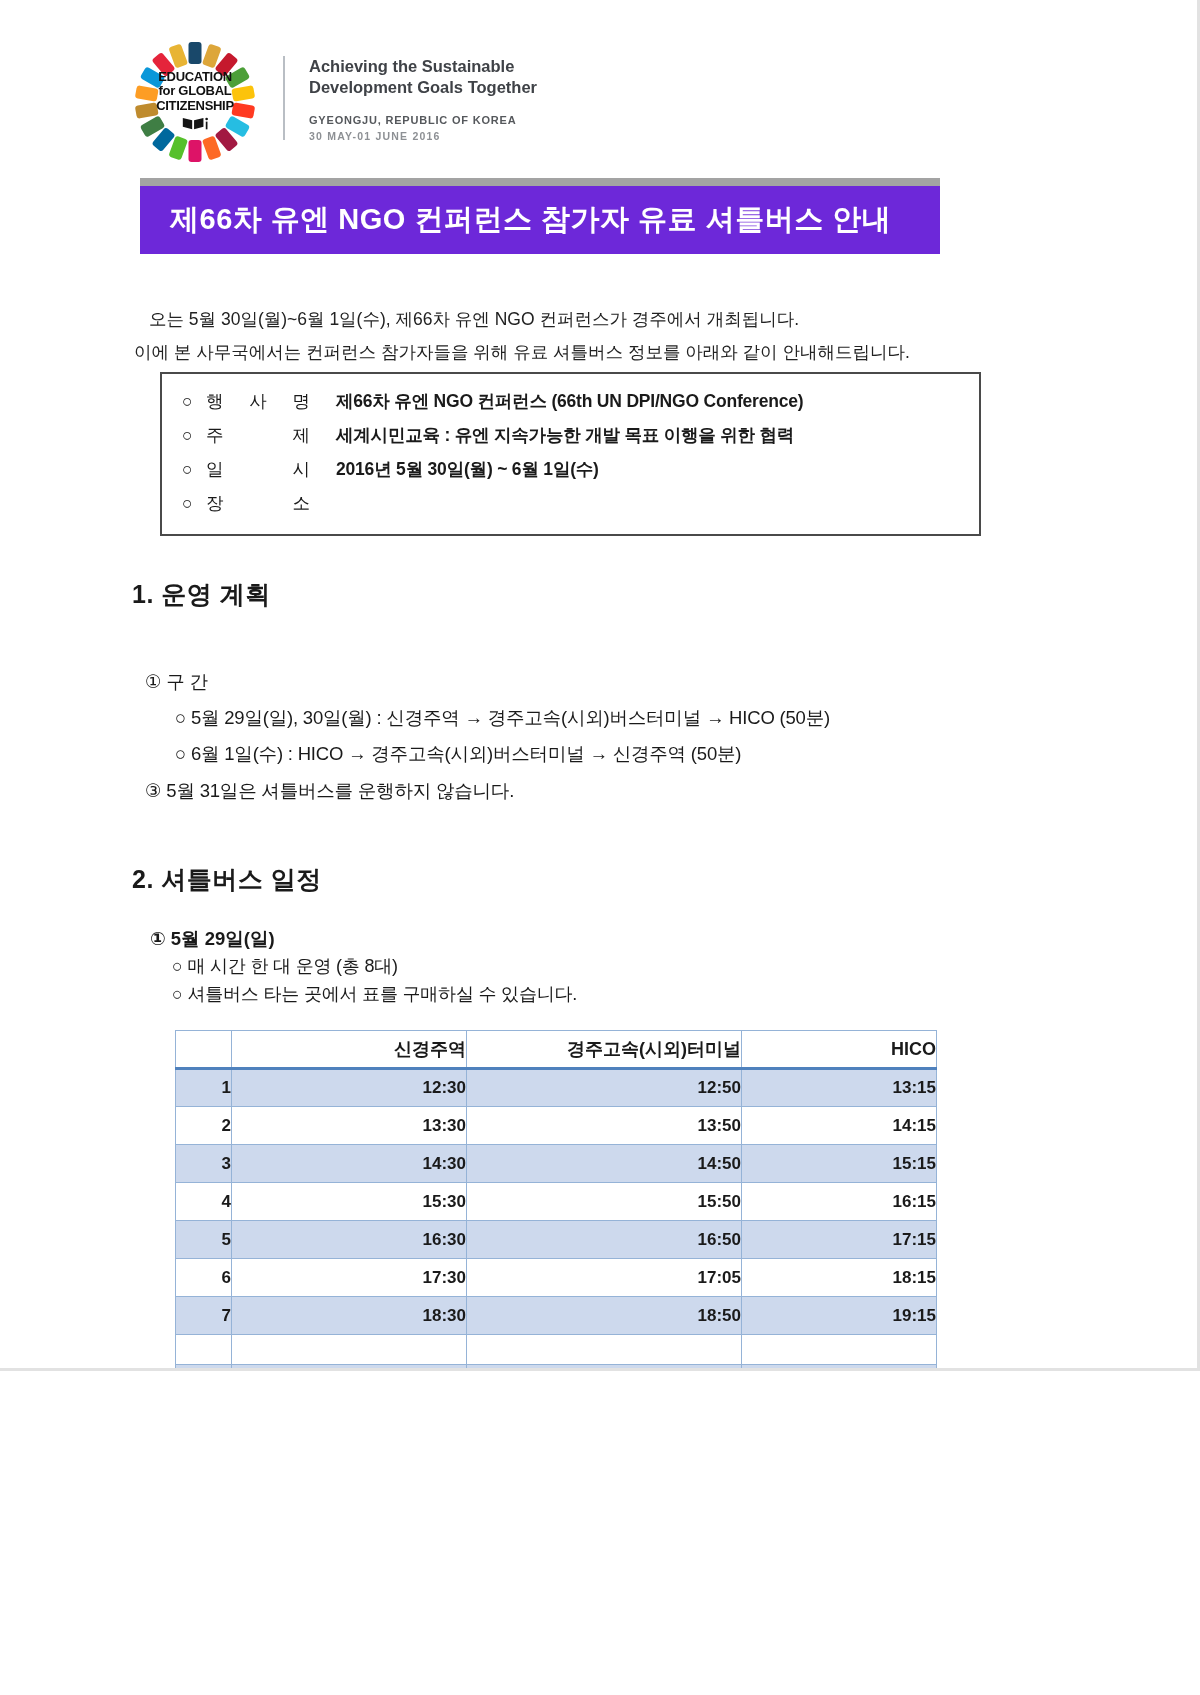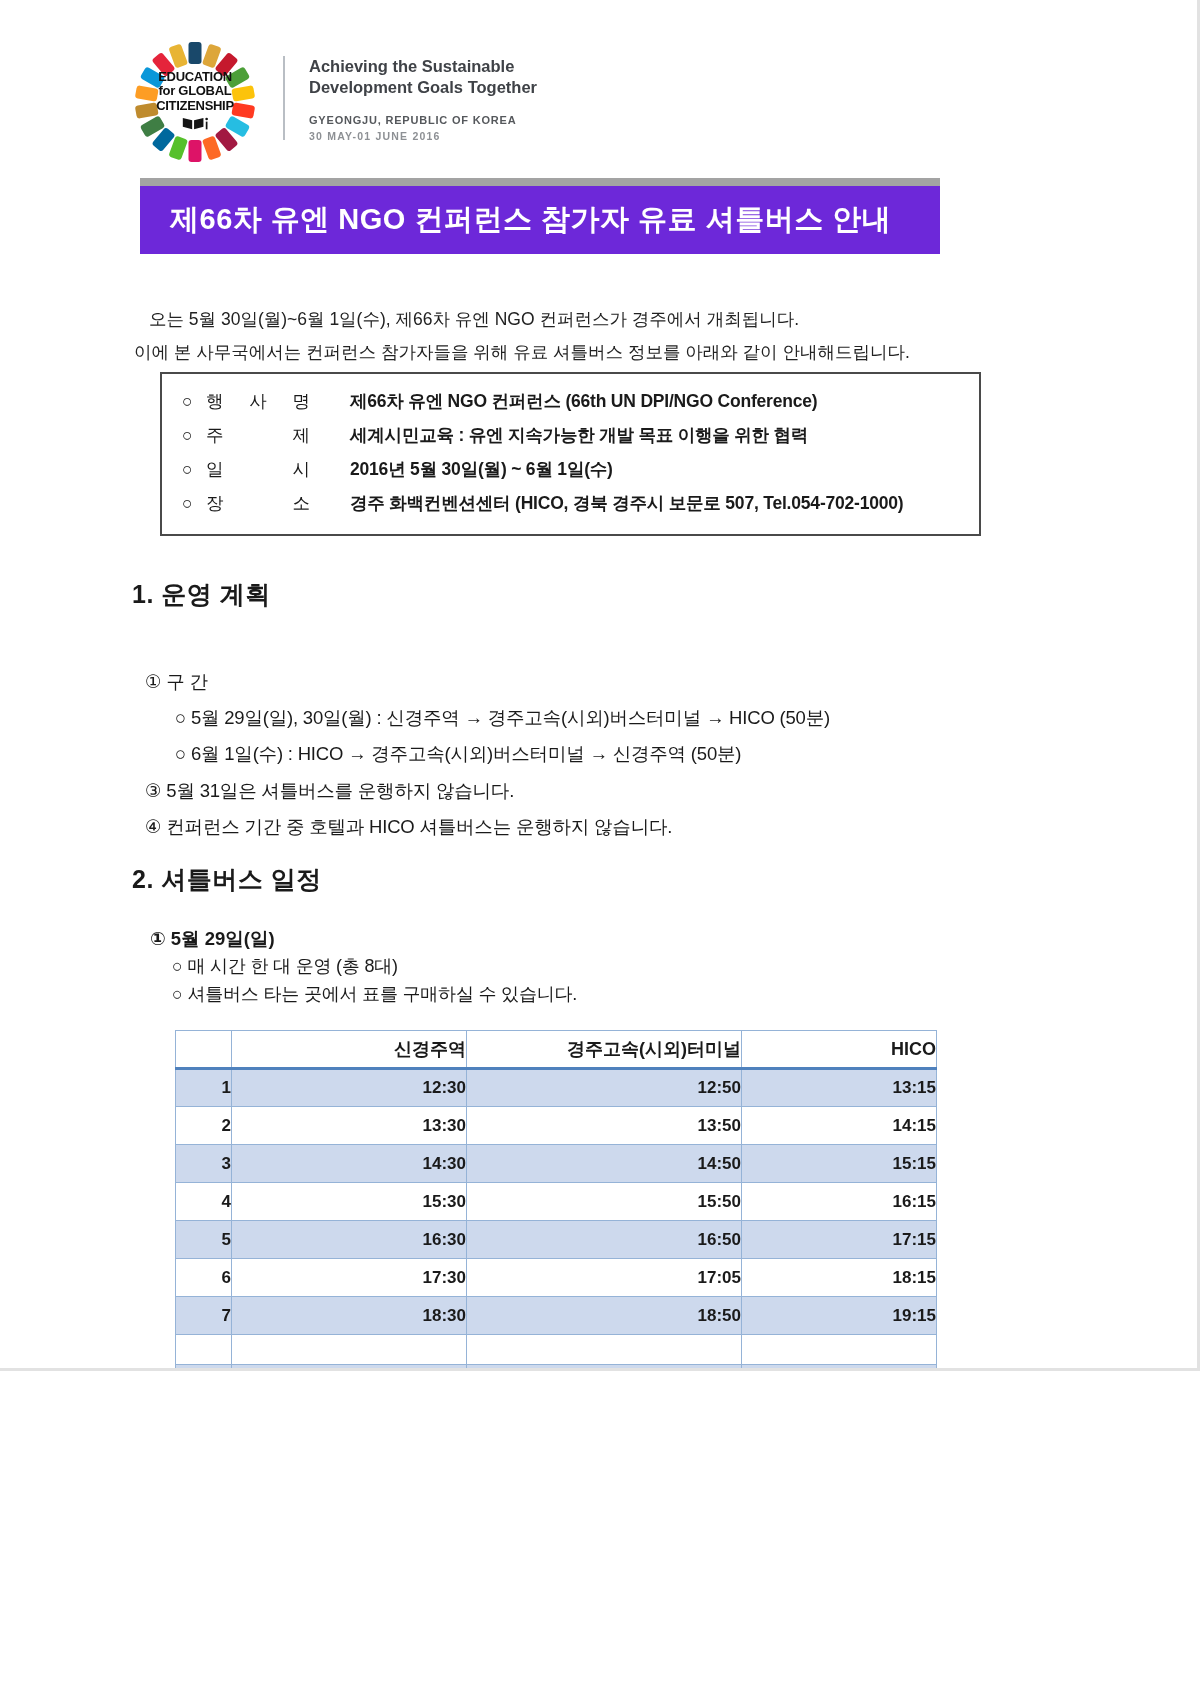--- a/index.html
+++ b/index.html
@@ -38,21 +38,21 @@
   .intro{position:absolute;left:134px;top:303px;width:832px;font-size:17.5px;line-height:1.9;color:#222;}
   .intro .l1{padding-left:15px;}
 
   
   .info-box{
     position:absolute;left:160px;top:372px;width:821px;height:164px;
     border:2px solid #4a4a4a;box-sizing:border-box;padding:10px 0 0 20px;
   }
   .info-row{display:flex;align-items:center;height:34px;font-size:17.5px;}
   .info-bullet{width:24px;color:#222;}
-  .info-label{width:104px;margin-right:40px;text-align-last:justify;-moz-text-align-last:justify;}
+  .info-label{width:104px;margin-right:26px;text-align-last:justify;-moz-text-align-last:justify;}
   .info-value{font-weight:bold;letter-spacing:-0.2px;}
 
   
   .sec-title{position:absolute;left:132px;font-size:25px;font-weight:bold;letter-spacing:0.5px;}
   #sec1-title{top:578px;}
   #sec2-title{top:863px;}
 
   .s1-items{position:absolute;left:145px;top:627px;width:900px;font-size:18.5px;margin-top:44px;}
   .s1-items .item{line-height:1.2;margin-bottom:14px;letter-spacing:-0.2px;}
   .s1-items .lvl2{padding-left:30px;}
@@ -151,31 +151,29 @@
       <span class="info-value">세계시민교육 : 유엔 지속가능한 개발 목표 이행을 위한 협력</span>
     </div>
     <div class="info-row">
       <span class="info-bullet">○</span>
       <span class="info-label">일 시</span>
       <span class="info-value">2016년 5월 30일(월) ~ 6월 1일(수)</span>
     </div>
     <div class="info-row">
       <span class="info-bullet">○</span>
       <span class="info-label">장 소</span>
-      <span class="info-value">경주 화백컨벤션센터 (HICO, 경북 경주시 보문로 507, Tel.054-702-1000)</span>
     </div>
   </div>
 
   <div class="sec-title" id="sec1-title">1. 운영 계획</div>
   <div class="s1-items">
     <div class="item lvl1">① 구 간</div>
     <div class="item lvl2">○ 5월 29일(일), 30일(월) : 신경주역 → 경주고속(시외)버스터미널 → HICO (50분)</div>
     <div class="item lvl2">○ 6월 1일(수) :  HICO → 경주고속(시외)버스터미널 → 신경주역 (50분)</div>
     <div class="item lvl1">③ 5월 31일은 셔틀버스를 운행하지 않습니다.</div>
-    <div class="item lvl1">④ 컨퍼런스 기간 중 호텔과 HICO 셔틀버스는 운행하지 않습니다.</div>
   </div>
 
   <div class="sec-title" id="sec2-title">2. 셔틀버스 일정</div>
   <div class="s2-date">① 5월 29일(일)</div>
   <div class="s2-notes">
     <div>○ 매 시간 한 대 운영 (총 8대)</div>
     <div>○ 셔틀버스 타는 곳에서 표를 구매하실 수 있습니다.</div>
   </div>
 
   <table class="sched">

